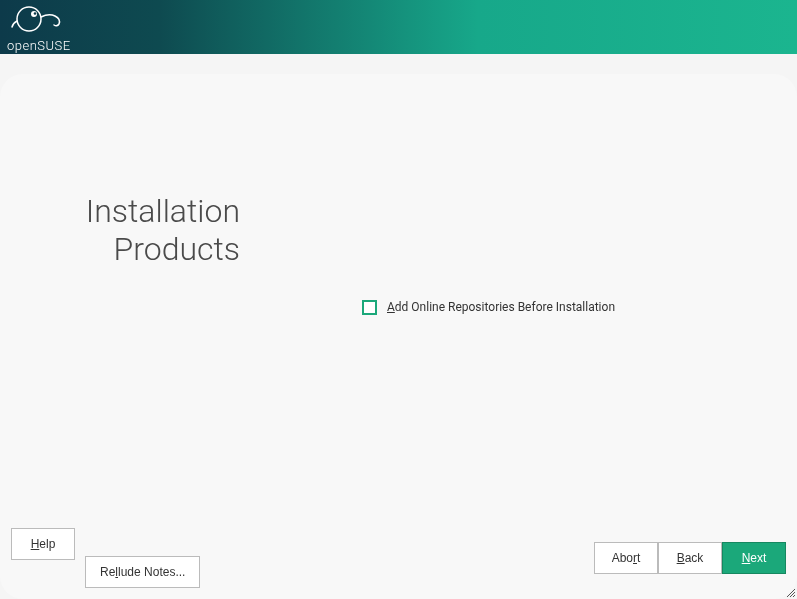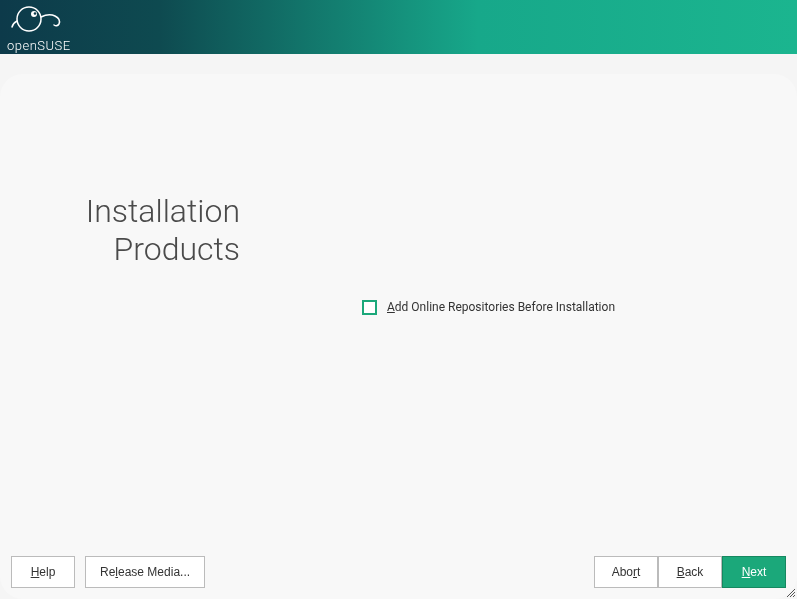--- a/index.html
+++ b/index.html
@@ -117,20 +117,21 @@
     .btn .underline {
       text-decoration: underline;
     }
     .btn-primary {
       background: #1ba87a;
       border-color: #168860;
       color: #fff;
     }
     .btn-release {
       min-width: 98px;
+      margin-top: 28px;
     }
     .btn-nav {
       min-width: 64px;
     }
     .resize-corner {
       position: absolute;
       bottom: 1px;
       right: 1px;
       width: 12px;
       height: 12px;
@@ -171,21 +172,21 @@
 
   <div class="footer">
     <div class="footer-left">
       <button class="btn">
           <span class="underline">H</span>
           <span>elp</span>
         </button>
       <button class="btn btn-release">
           <span>Re</span>
           <span class="underline">l</span>
-          <span>ease Media...</span>
+          <span>lude Notes...</span>
         </button>
     </div>
     <div class="footer-right">
       <button class="btn btn-nav">
           <span>Abo</span>
           <span class="underline">r</span>
           <span>t</span>
         </button>
       <button class="btn btn-nav">
           <span class="underline">B</span>

